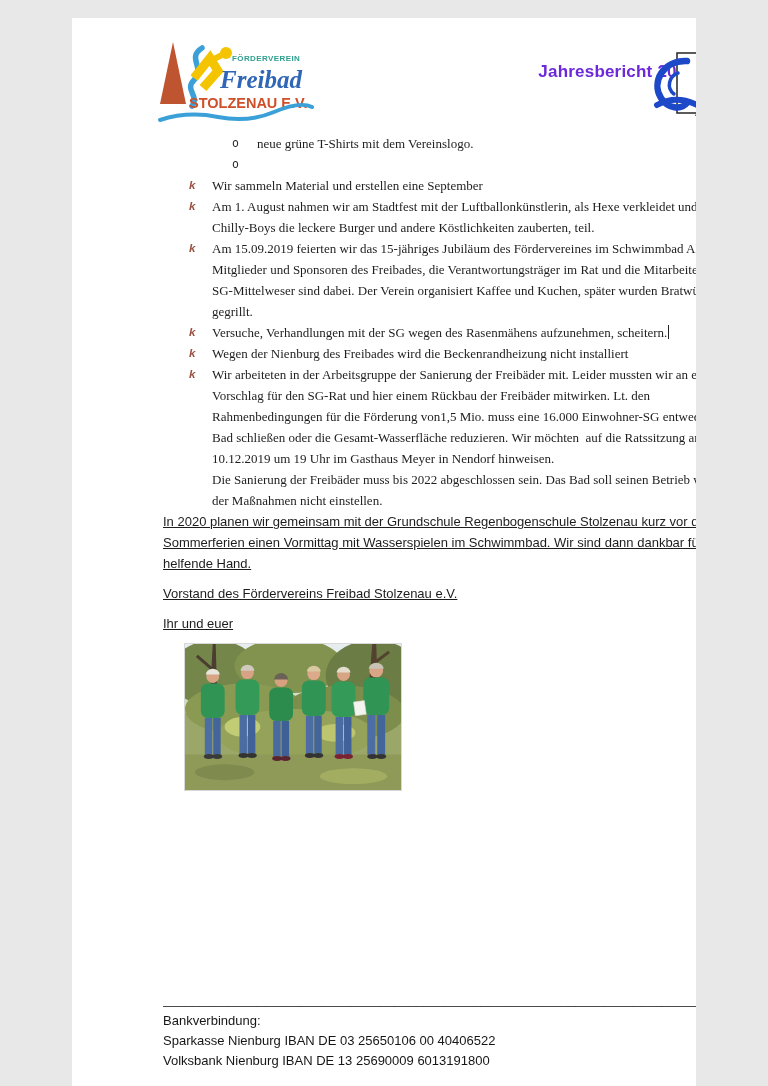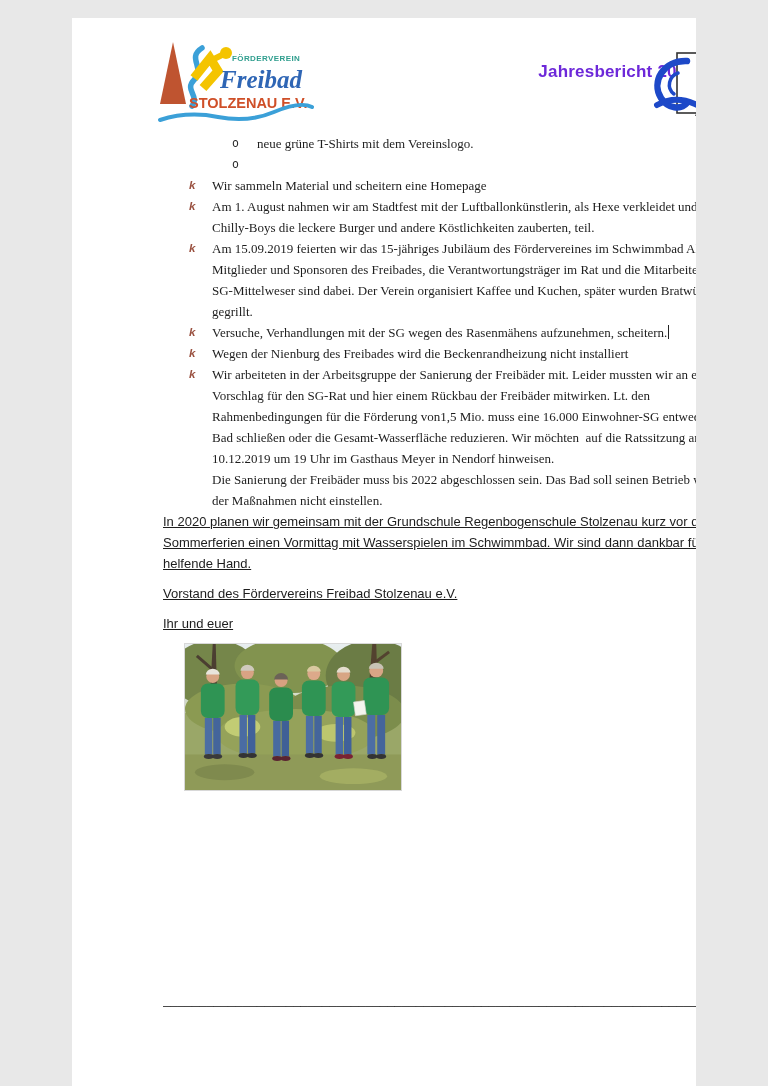--- a/index.html
+++ b/index.html
@@ -96,21 +96,21 @@
           <span class="itext">neue grüne T-Shirts mit dem Vereinslogo.</span>
         </div>
         <div class="b-item">
           <span class="marker">o</span>
         </div>
       </div>
 
     <div class="bullets">
         <div class="b-item">
           <span class="marker">k</span>
-          <span class="itext">Wir sammeln Material und scheitern eine Homepage</span>
+          <span class="itext">Wir sammeln Material und erstellen eine September</span>
         </div>
         <div class="b-item">
           <span class="marker">k</span>
           <span class="itext">Am 1. August nahmen wir am Stadtfest mit der Luftballonkünstlerin, als Hexe verkleidet und den Hot-Chilly-Boys die leckere Burger und andere Köstlichkeiten zauberten, teil.</span>
         </div>
         <div class="b-item">
           <span class="marker">k</span>
           <span class="itext">Am 15.09.2019 feierten wir das 15-jähriges Jubiläum des Fördervereines im Schwimmbad Alle Mitglieder und Sponsoren des Freibades, die Verantwortungsträger im Rat und die Mitarbeiter*innen SG-Mittelweser sind dabei. Der Verein organisiert Kaffee und Kuchen, später wurden Bratwürste gegrillt.</span>
         </div>
         <div class="b-item">
@@ -213,15 +213,20 @@
           <ellipse cx="-4" cy="90" rx="5" ry="2.5" fill="#333"></ellipse>
             <ellipse cx="5" cy="90" rx="5" ry="2.5" fill="#333"></ellipse>
           <rect x="-22" y="34" width="11" height="14" fill="#f4f4ee" stroke="#d5d5cc" stroke-width="0.6" transform="rotate(-8 -16 41)"></rect>
         </g>
       </svg>
     </figure>
   </div>
 
   <div class="footer">
     <div class="divider">______________________________________________________________________________________</div>
+    <div class="bank-line">Bankverbindung:</div>
+    <div>
+        <div class="bank-line">Sparkasse Nienburg IBAN DE 03 25650106 00 40406522</div>
+        <div class="bank-line">Volksbank Nienburg IBAN DE 13 25690009 6013191800</div>
+      </div>
   </div>
 
 </div>
 
 </body></html>

